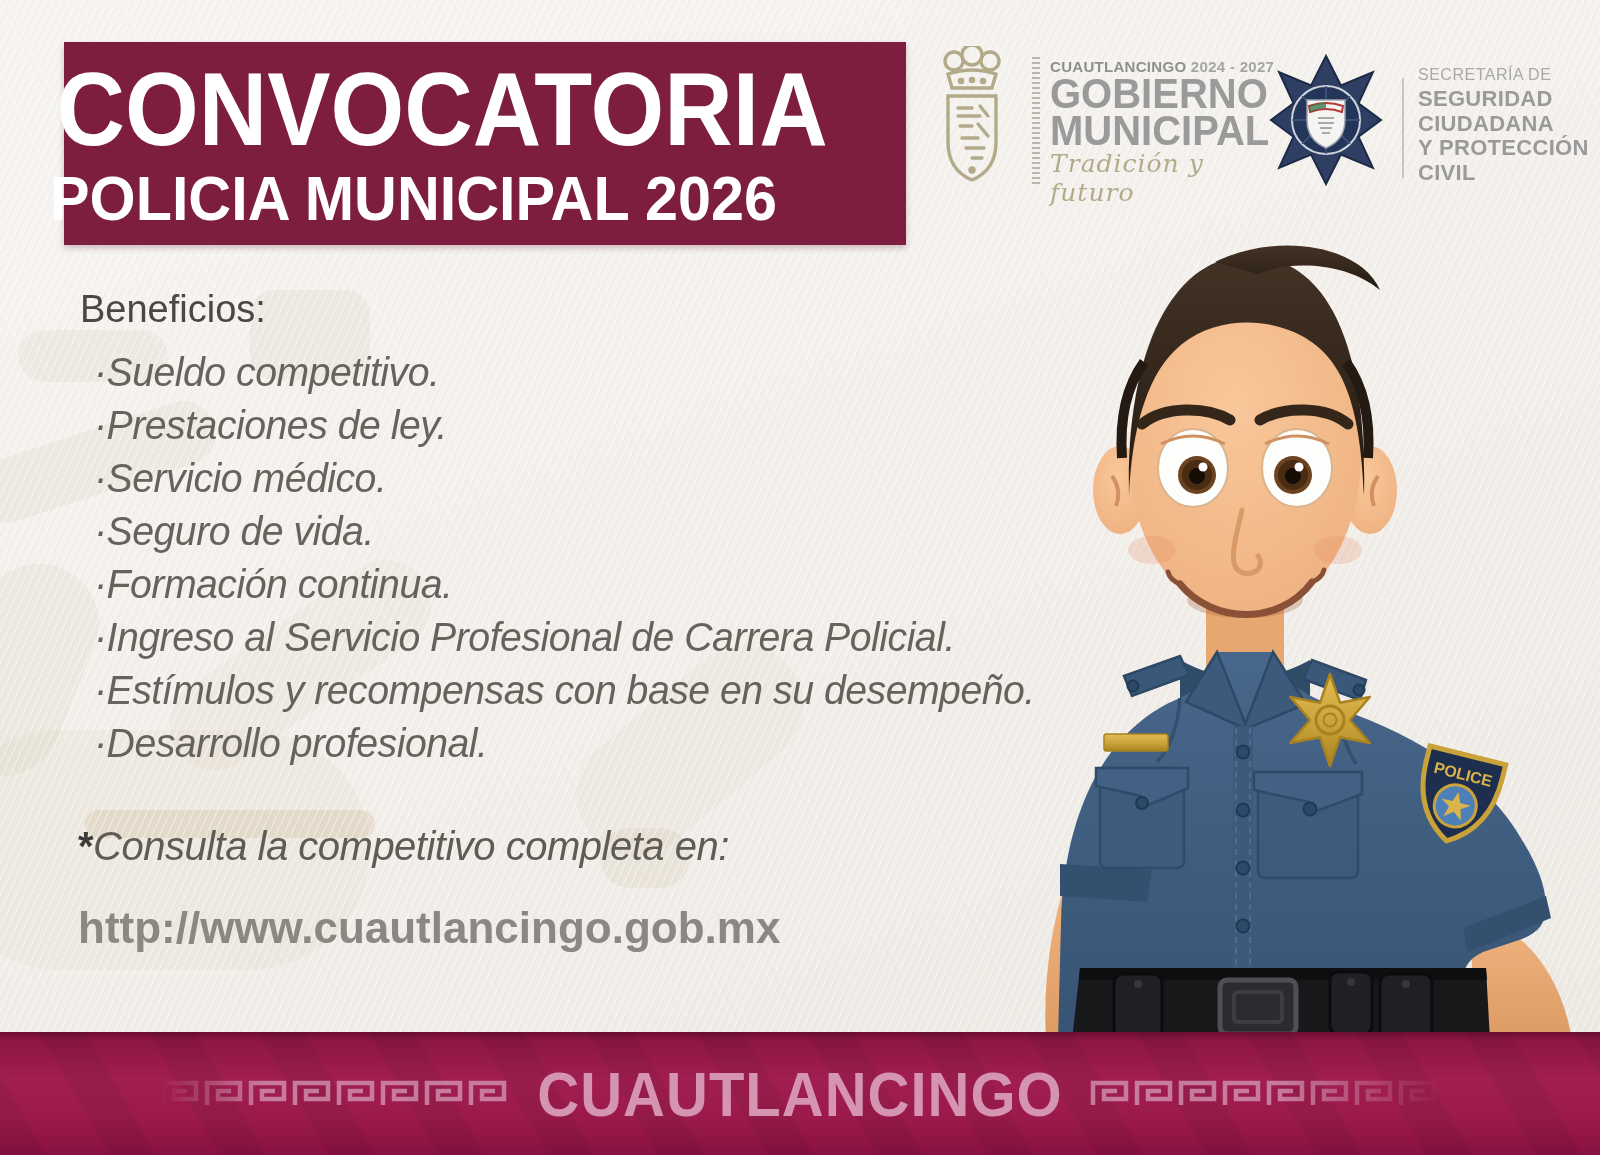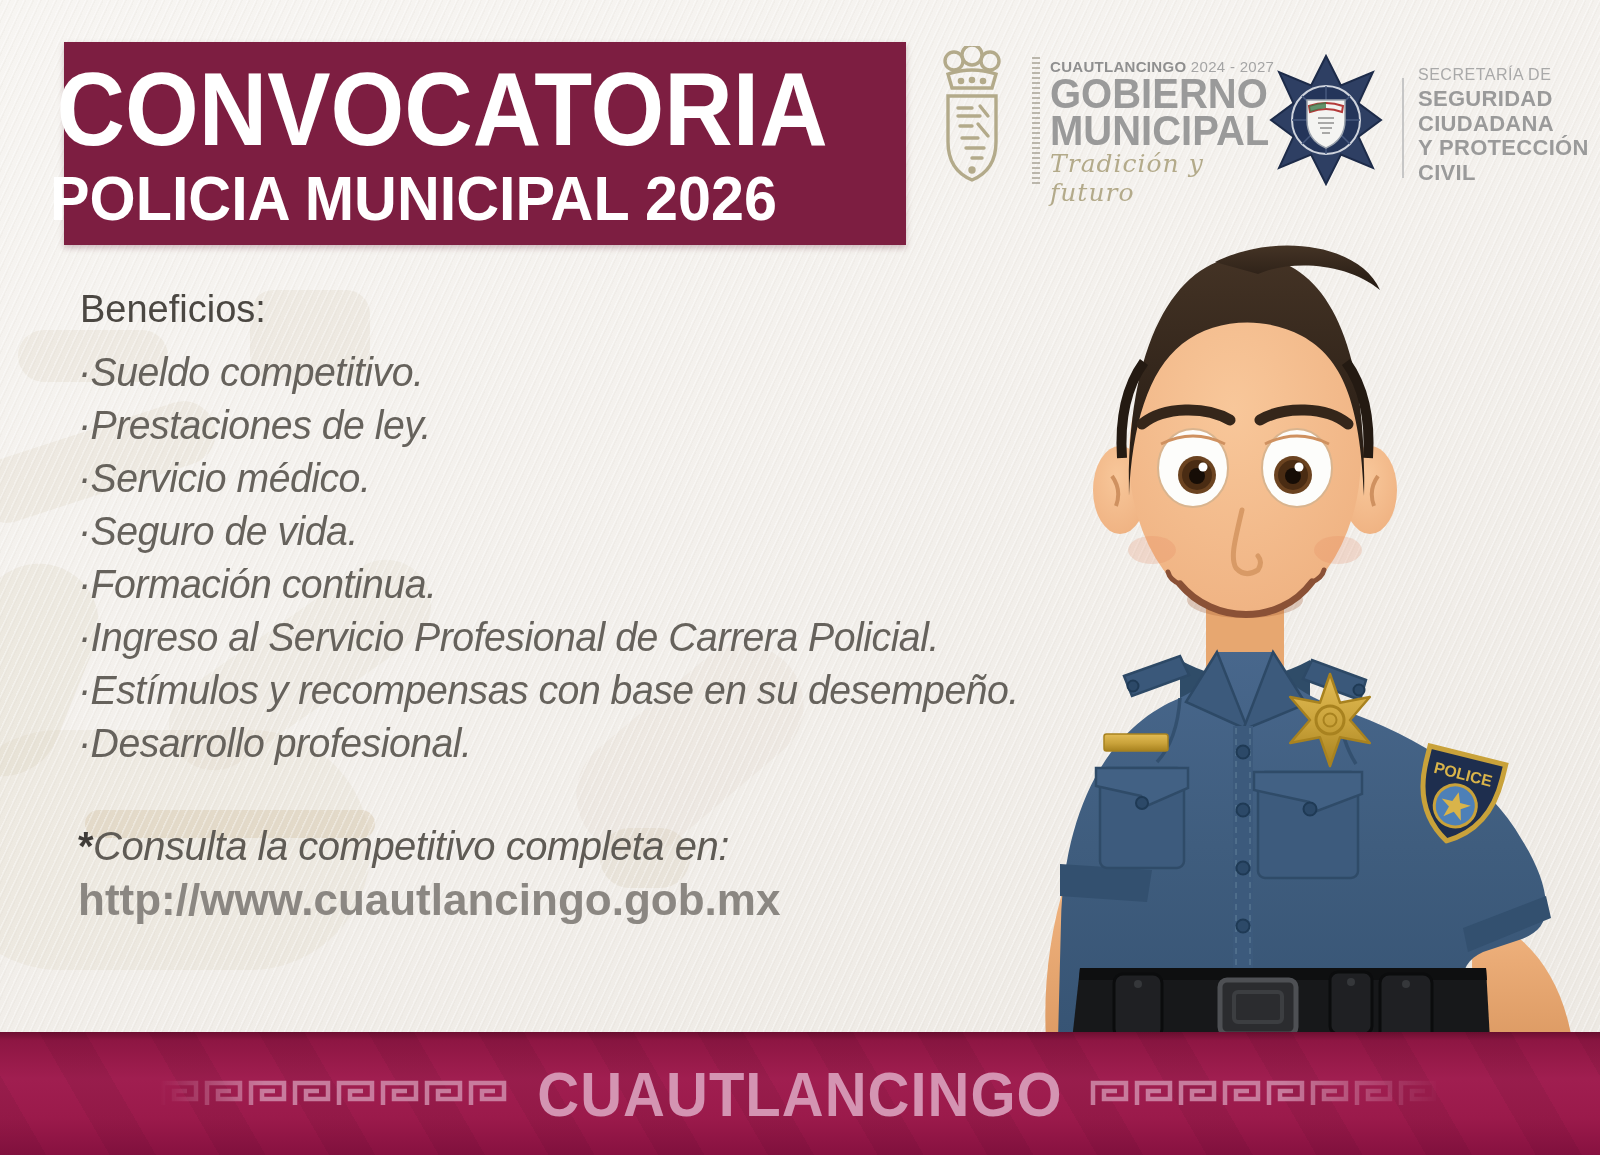--- a/index.html
+++ b/index.html
@@ -29,43 +29,43 @@
   }
   
   .crest{position:absolute;left:928px;top:46px;}
   .micro-strip{
     position:absolute;left:1032px;top:56px;width:8px;height:128px;
     background:repeating-linear-gradient(0deg,rgba(148,142,126,.75) 0 2px,transparent 2px 5px);
     opacity:.8;
   }
   .gov-block{position:absolute;left:1050px;top:58px;width:230px;}
   .gov-small{font-size:15px;font-weight:700;color:#8f8f8f;letter-spacing:.3px;white-space:nowrap;}
-  .gov-small .years{color:#a5a5a5;font-weight:400;}
+  .gov-small .years{color:#a5a5a5;font-weight:700;}
   .gov-big{font-size:40px;font-weight:700;color:#9a9a9a;line-height:.92;letter-spacing:0;transform-origin:left;transform:scaleY(1.05);}
   .gov-tagline{font-family:"DejaVu Serif",serif;font-style:italic;font-size:25px;color:#b3aa8a;letter-spacing:1px;}
   .star-badge{position:absolute;left:1262px;top:52px;}
   .sec-divider{position:absolute;left:1402px;top:78px;width:2px;height:100px;background:#c6c6c6;}
   .sec-block{position:absolute;left:1418px;top:66px;width:200px;}
   .sec-small{font-size:16px;color:#a9a9a9;letter-spacing:.5px;margin-bottom:3px;}
   .sec-line{font-size:22px;font-weight:700;color:#9a9a9a;line-height:1.12;letter-spacing:.3px;}
   
   .benefits-heading{
     position:absolute;left:80px;top:288px;
     font-size:38px;font-weight:400;color:#4b4742;letter-spacing:0;
   }
-  .benefits-list{position:absolute;left:78px;top:346px;width:960px;}
+  .benefits-list{position:absolute;left:94px;top:346px;width:960px;}
   .benefit-item{
     font-size:40px;font-style:italic;color:#66625c;line-height:53px;
     letter-spacing:-.5px;white-space:nowrap;transform-origin:left;transform:scaleX(.98);
   }
   
   .footnote{position:absolute;left:78px;top:824px;}
   .footnote-text{font-size:40px;font-style:italic;color:#5f5b55;letter-spacing:-.5px;}
   .footnote-text .ast{font-style:normal;font-weight:700;color:#3f3c38;}
-  .footnote-url{font-size:44px;font-weight:700;color:#8b8782;margin-top:6px;letter-spacing:0;text-align:right;}
+  .footnote-url{font-size:44px;font-weight:700;color:#8b8782;margin-top:34px;letter-spacing:0;text-align:right;}
   
   .footer-banner{
     position:absolute;left:0;right:0;top:1032px;height:123px;
     background:linear-gradient(180deg,#6d0f31 0,#8e1643 7%,#a01e50 38%,#9b1a4b 70%,#871140 100%);
     display:flex;align-items:center;justify-content:center;gap:26px;
   }
   .footer-banner::after{
     content:"";position:absolute;inset:0;
     background:repeating-linear-gradient(60deg,rgba(0,0,0,.05) 0 40px,transparent 40px 95px);
     pointer-events:none;

